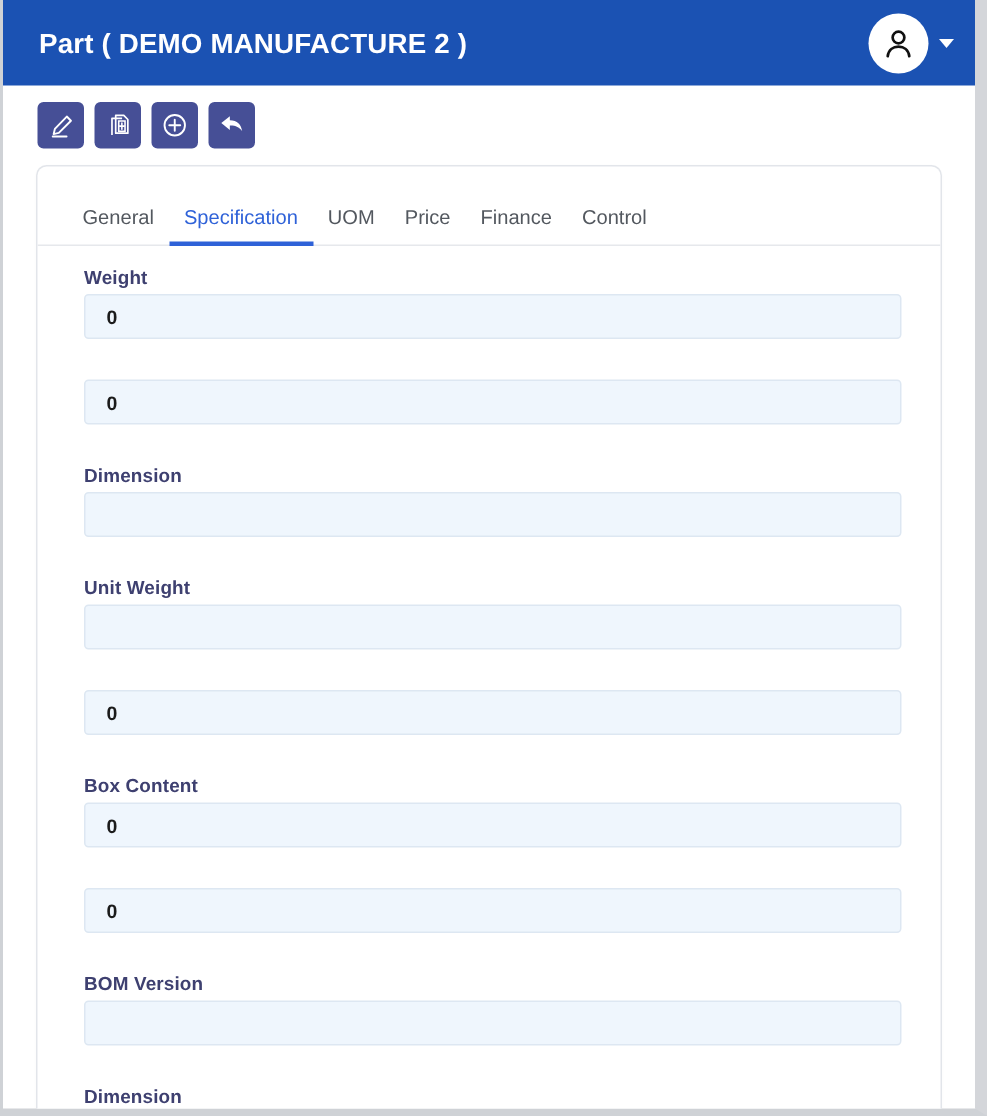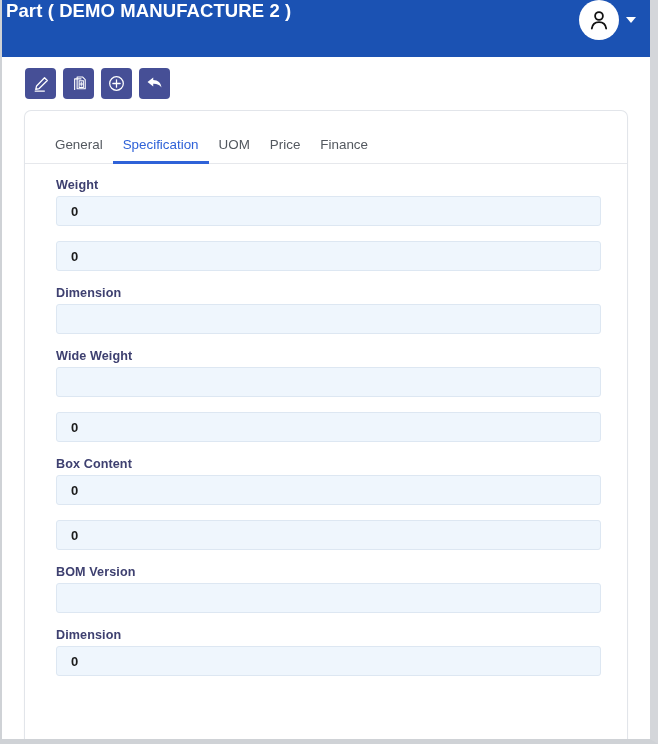--- a/index.html
+++ b/index.html
@@ -21,23 +21,23 @@
     border-right: 8px solid #d4d6da;
     border-bottom: 5px solid #cfd2d6;
     overflow: hidden;
   }
 
   
   .header {
     height: 57px;
     background: #1b52b3;
     display: flex;
-    align-items: flex-start;
+    align-items: center;
     justify-content: space-between;
-    padding: 0 14px 0 4px;
+    padding: 0 14px 0 24px;
     position: relative;
   }
   .header-title {
     color: #ffffff;
     font-size: 18.5px;
     font-weight: bold;
     letter-spacing: 0.1px;
     white-space: nowrap;
   }
   .header-right {
@@ -117,21 +117,21 @@
   }
   .tab.active {
     color: #2f62d8;
     border-bottom-color: #2f62d8;
   }
 
   
   .form {
     padding: 14px 26px 0 31px;
   }
-  .field { margin-bottom: 15px; }
+  .field { margin-bottom: 27px; }
   .field-label {
     display: block;
     font-size: 12.6px;
     font-weight: bold;
     color: #3e4070;
     margin-bottom: 4px;
     letter-spacing: 0.1px;
   }
   .field-input {
     width: 100%;
@@ -210,40 +210,41 @@
   </div>
 
   <div class="card">
 
     <div class="tabs">
       <button class="tab">General</button>
       <button class="tab active">Specification</button>
       <button class="tab">UOM</button>
       <button class="tab">Price</button>
       <button class="tab">Finance</button>
+      <button class="tab">Control</button>
     </div>
 
     <div class="form">
 
       <div class="field">
         <label class="field-label">Weight</label>
         <input class="field-input" type="text" readonly="" value="0" style="">
       </div>
 
       <div class="field">
         <input class="field-input" type="text" readonly="" value="0" style="">
       </div>
 
       <div class="field">
         <label class="field-label">Dimension</label>
         <input class="field-input" type="text" readonly="" value="" style="">
       </div>
 
       <div class="field">
-        <label class="field-label">Wide Weight</label>
+        <label class="field-label">Unit Weight</label>
         <input class="field-input" type="text" readonly="" value="" style="">
       </div>
 
       <div class="field">
         <input class="field-input" type="text" readonly="" value="0" style="">
       </div>
 
       <div class="field">
         <label class="field-label">Box Content</label>
         <input class="field-input" type="text" readonly="" value="0" style="">

